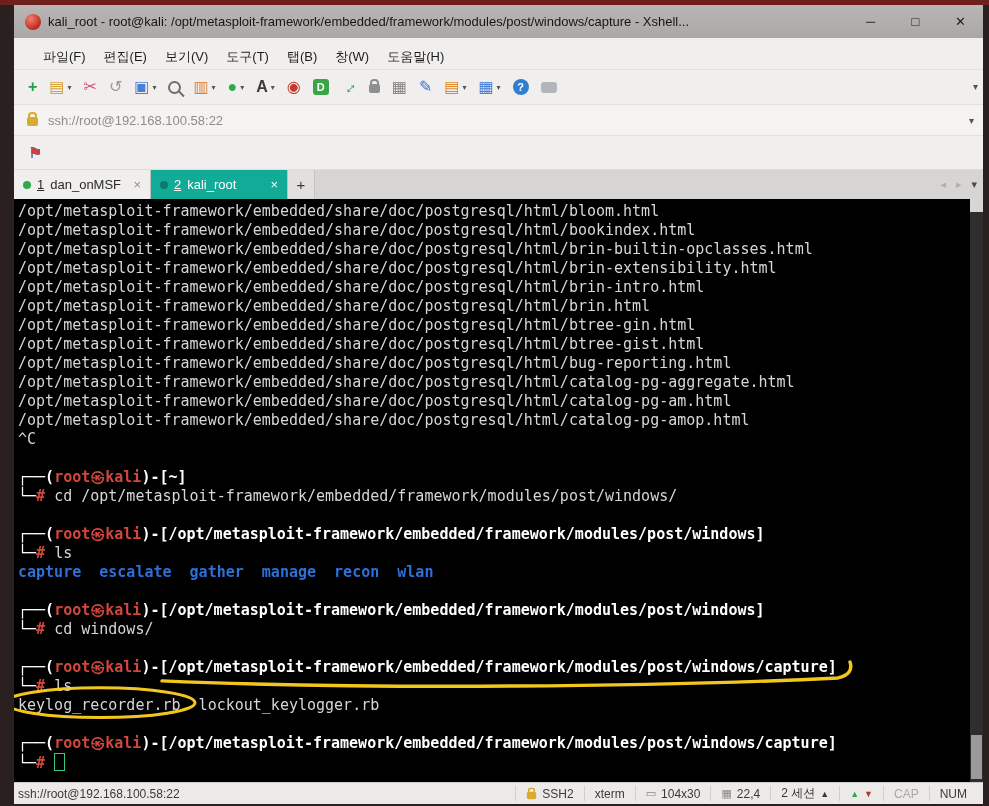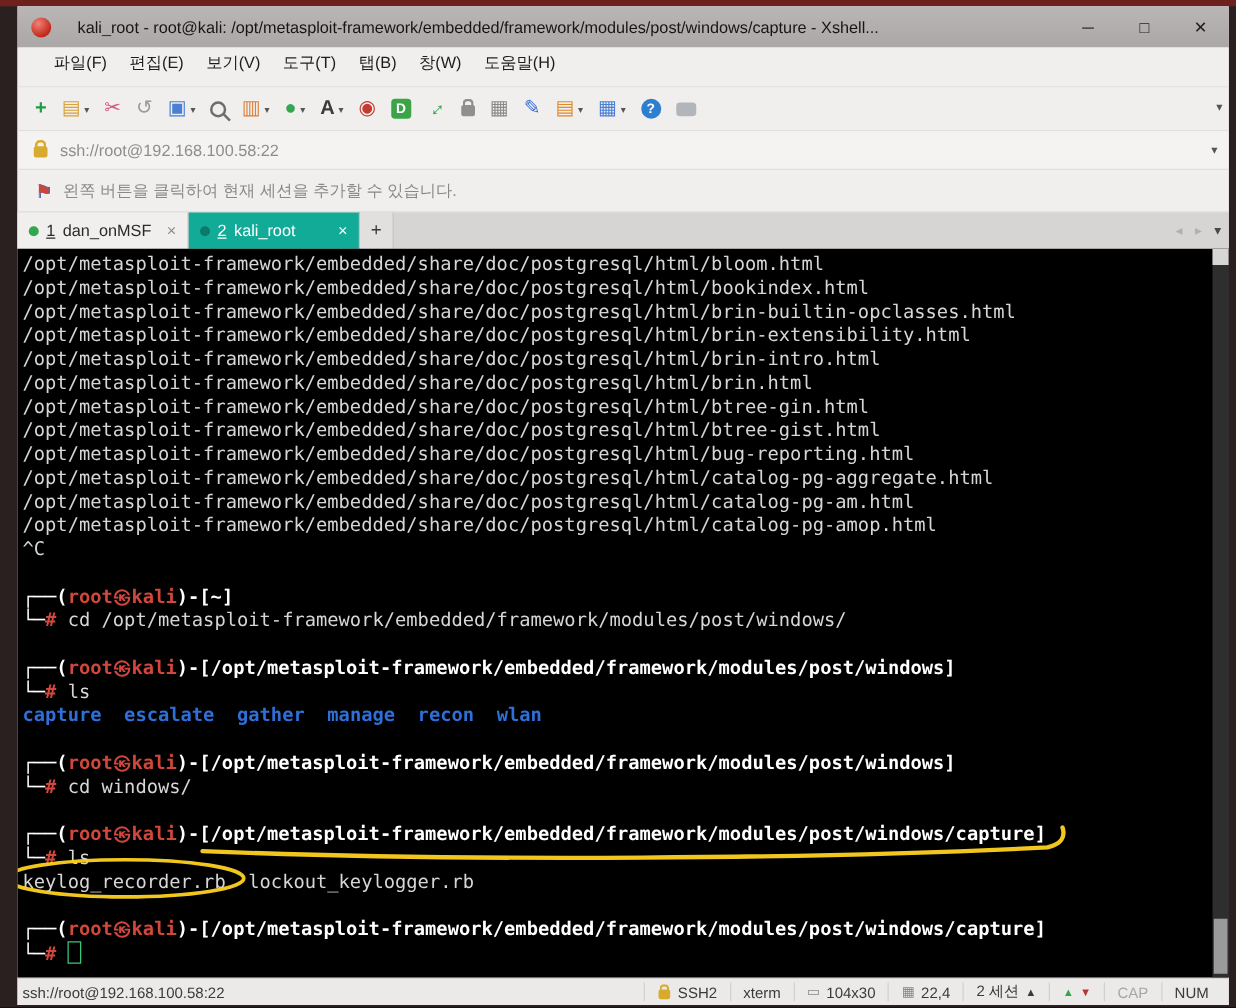--- a/index.html
+++ b/index.html
@@ -2,25 +2,25 @@
 <html><head>
 <meta charset="utf-8">
 <style>
   html,body{margin:0;padding:0;}
   body{width:989px;height:806px;position:relative;background:#2b2020;font-family:"Liberation Sans","DejaVu Sans",sans-serif;overflow:hidden;}
   body::before{content:"";position:absolute;top:0;left:0;right:0;height:5px;background:#6e201d;}
   .window{position:absolute;left:14px;top:5px;right:6px;bottom:2px;background:#f1efee;display:flex;flex-direction:column;}
   
   .titlebar{height:33px;background:linear-gradient(#bab6b5,#aba7a6);display:flex;align-items:center;padding-left:11px;flex:0 0 auto;}
   .app-ball{width:16px;height:16px;border-radius:50%;background:radial-gradient(circle at 35% 30%,#f08274,#c0281c 70%);flex:0 0 auto;}
-  .title-text{margin-left:21px;font-size:13px;color:#161616;white-space:nowrap;overflow:hidden;flex:1 1 auto;}
+  .title-text{margin-left:7px;font-size:13px;color:#161616;white-space:nowrap;overflow:hidden;flex:1 1 auto;}
   .win-controls{display:flex;height:100%;flex:0 0 auto;}
   .win-btn{width:45px;display:flex;align-items:center;justify-content:center;font-size:13px;color:#222;}
   
-  .menubar{height:31px;display:flex;align-items:flex-start;padding-left:20px;background:#f1efee;border-bottom:1px solid #e2e0df;flex:0 0 auto;}
+  .menubar{height:31px;display:flex;align-items:flex-end;padding-left:20px;background:#f1efee;border-bottom:1px solid #e2e0df;flex:0 0 auto;}
   .menu-item{padding:3px 9px;font-size:13px;color:#1c1c1c;}
   
   .toolbar{height:34px;display:flex;align-items:center;background:#f1efee;border-bottom:1px solid #e2e0df;position:relative;padding-left:8px;flex:0 0 auto;}
   .tb-icons{display:flex;align-items:center;}
   .tb-btn{display:flex;align-items:center;padding:3px 6px;}
   .tb-glyph{font-size:16px;line-height:16px;}
   .rot45{display:inline-block;transform:rotate(-45deg);}
   .tb-box{display:inline-flex;width:16px;height:16px;border-radius:3px;align-items:center;justify-content:center;font-size:11px;font-weight:bold;}
   .tb-round{border-radius:50%;}
   .tb-dd{font-size:8px;color:#555;margin-left:3px;}
@@ -177,21 +177,20 @@
   </div>
 
   <div class="addressbar">
     <span class="i-lock i-lock-yellow"></span>
     <span class="addr-text">ssh://root@192.168.100.58:22</span>
     <span class="addr-dd">▾</span>
   </div>
 
   <div class="infobar">
     <span class="flag">⚑</span>
-    <span class="info-text">왼쪽 버튼을 클릭하여 현재 세션을 추가할 수 있습니다.</span>
   </div>
 
   <div class="tabbar">
     <div class="tabs" id="tabs">
         <div class="tab">
           <span class="tab-dot"></span>
           <span class="tab-num">1</span>
           <span class="tab-label">dan_onMSF</span>
           <span class="tab-close">×</span>
         </div>

